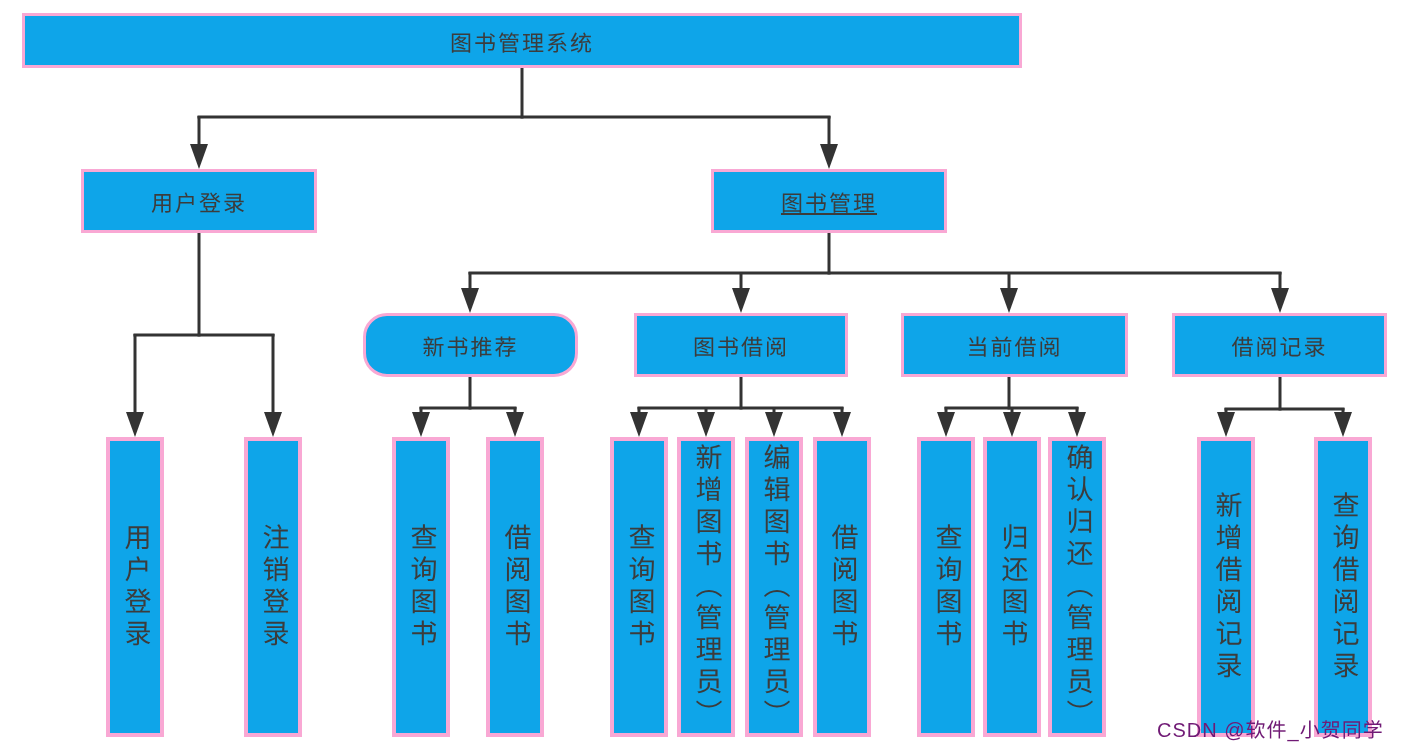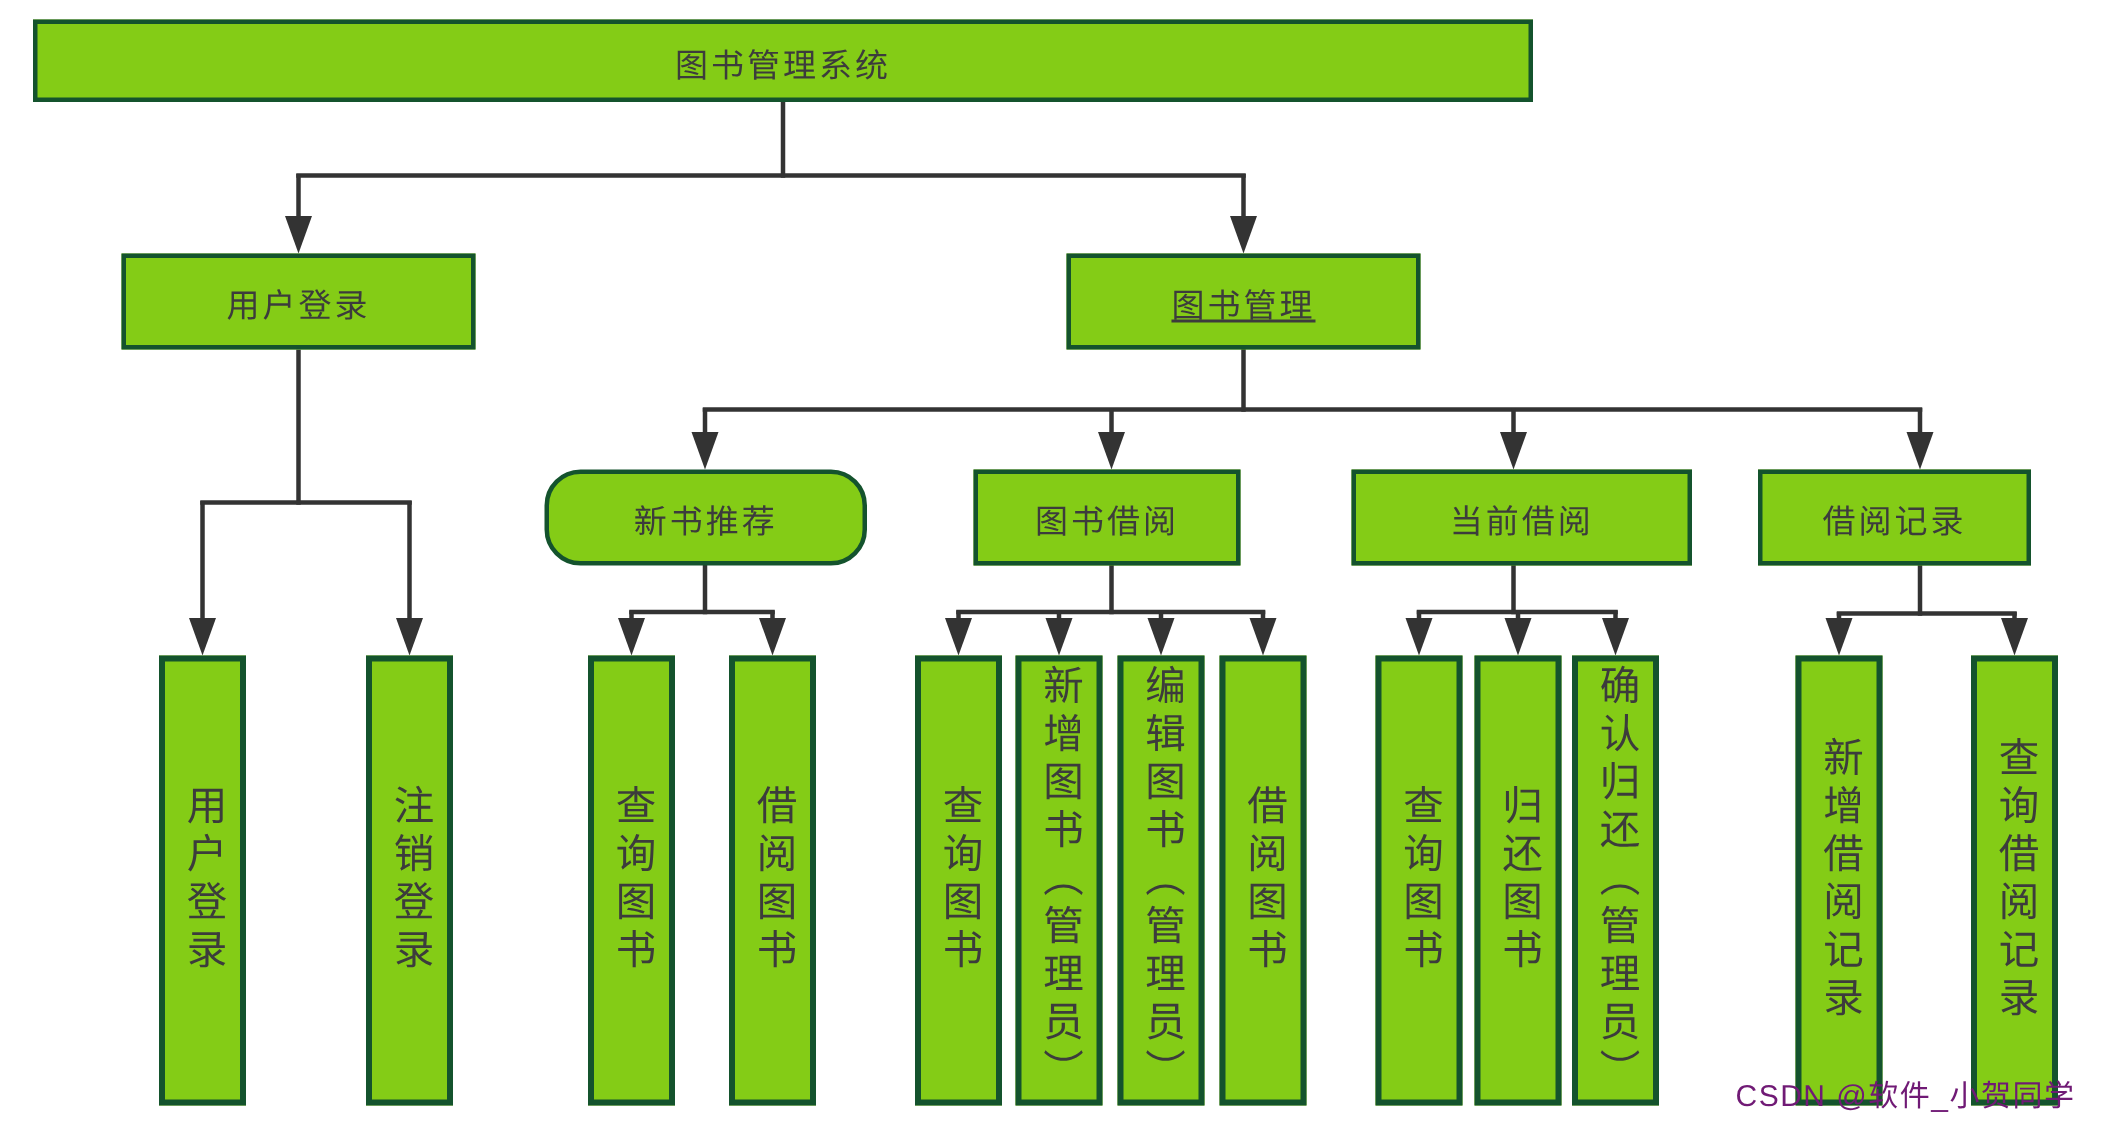--- a/index.html
+++ b/index.html
@@ -16,22 +16,22 @@
     overflow: hidden;
   }
   #wires {
     position: absolute;
     left: 0; top: 0;
     z-index: 0;
   }
   .node {
     position: absolute;
     box-sizing: border-box;
-    background: #84cc16;
-    border: 3px solid #14532d;
+    background: #0ea5e9;
+    border: 3px solid #f9a8d4;
     color: #3c3c3c;
     display: flex;
     align-items: center;
     justify-content: center;
     z-index: 1;
   }
   .hbox {
     font-size: 22px;
     letter-spacing: 2px;
     white-space: nowrap;
@@ -142,23 +142,23 @@
       <path d="M1334 412 L1352 412 L1343 437 Z"></path>
     </g>
   </svg>
 
   <div class="node hbox" style="left:22px; top:13px; width:1000px; height:55px;">图书管理系统</div>
 
   <div class="node hbox" style="left:81px; top:169px; width:236px; height:64px;">用户登录</div>
   <div class="node hbox" style="left:711px; top:169px; width:236px; height:64px;text-decoration:underline;">图书管理</div>
 
   <div class="node hbox" style="left:363px; top:313px; width:215px; height:64px;border-radius:24px;">新书推荐</div>
-  <div class="node hbox" style="left:649px; top:313px; width:178px; height:64px;">图书借阅</div>
+  <div class="node hbox" style="left:634px; top:313px; width:214px; height:64px;">图书借阅</div>
   <div class="node hbox" style="left:901px; top:313px; width:227px; height:64px;">当前借阅</div>
-  <div class="node hbox" style="left:1172px; top:313px; width:182px; height:64px;">借阅记录</div>
+  <div class="node hbox" style="left:1172px; top:313px; width:215px; height:64px;">借阅记录</div>
 
   <div class="node vbox" style="left:106px;">用户登录</div>
   <div class="node vbox" style="left:244px;">注销登录</div>
 
   <div class="node vbox" style="left:392px;">查询图书</div>
   <div class="node vbox" style="left:486px;">借阅图书</div>
 
   <div class="node vbox" style="left:610px;">查询图书</div>
   <div class="node vbox" style="left:677px;">新增图书（管理员）</div>
   <div class="node vbox" style="left:745px;">编辑图书（管理员）</div>

